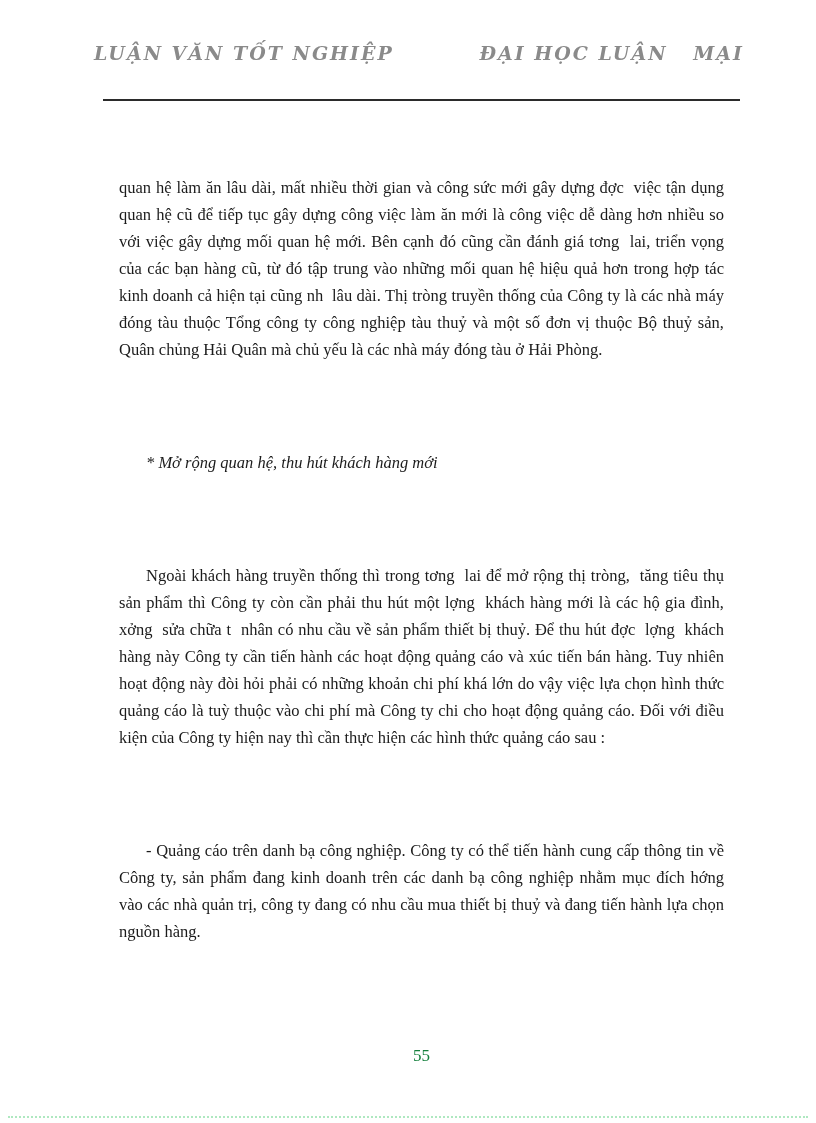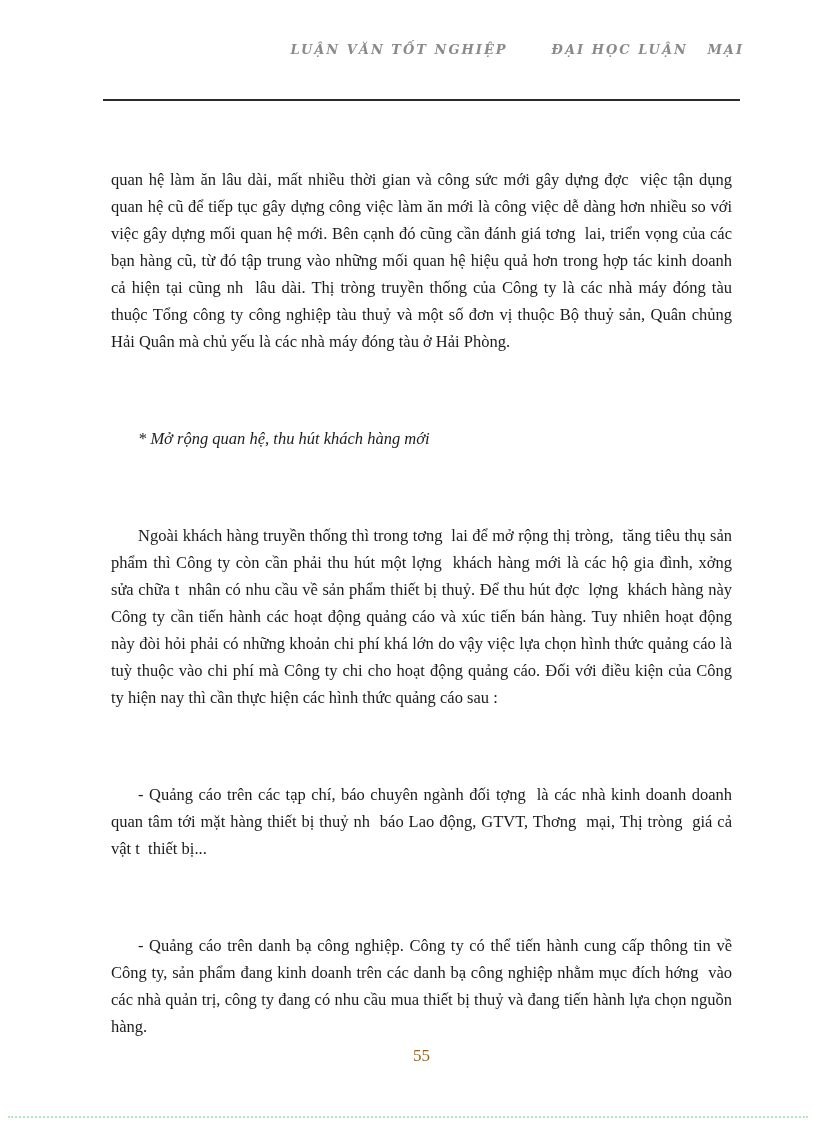--- a/index.html
+++ b/index.html
@@ -15,26 +15,26 @@
     overflow: hidden;
     font-family: "Liberation Serif", serif;
     color: #1b1b1b;
   }
   .header {
     position: absolute;
     top: 42px;
     left: 94px;
     right: 72px;
     display: flex;
-    justify-content: flex-end;
+    justify-content: space-between;
     align-items: baseline;
     font-family: "DejaVu Serif", serif;
     font-style: italic;
     font-weight: 600;
-    font-size: 13px;
+    font-size: 19px;
     letter-spacing: 2px;
     color: #8a8a8a;
     white-space: pre-wrap;
     gap: 44px;
   }
   .rule {
     position: absolute;
     top: 99px;
     left: 103px;
     width: 637px;
@@ -45,33 +45,33 @@
     position: absolute;
     top: 104px;
     left: 103px;
     width: 637px;
     font-size: 16.5px;
     line-height: 27px;
     text-align: justify;
     white-space: pre-wrap;
   }
   .content p {
-    margin: 8px;
+    margin: 16px;
     padding: 0;
   }
   .indent { text-indent: 27px; }
   .italic { font-style: italic; }
   .footer {
     position: absolute;
     top: 1046px;
     left: 103px;
     width: 637px;
     text-align: center;
     font-size: 17px;
-    color: #a16207;
+    color: #15803d;
   }
   .cutline {
     position: absolute;
     left: 8px;
     right: 8px;
     top: 1116px;
     height: 0;
     border-top: 2px dotted #aee8c0;
   }
 </style>
@@ -84,21 +84,20 @@
     <span>LUẬN VĂN TỐT NGHIỆP</span>
     <span>ĐẠI HỌC LUẬN   MẠI</span>
   </div>
 
   <div class="rule"></div>
 
   <div class="content">
     <p>quan hệ làm ăn lâu dài, mất nhiều thời gian và công sức mới gây dựng đợc  việc tận dụng quan hệ cũ để tiếp tục gây dựng công việc làm ăn mới là công việc dễ dàng hơn nhiều so với việc gây dựng mối quan hệ mới. Bên cạnh đó cũng cần đánh giá tơng  lai, triển vọng của các bạn hàng cũ, từ đó tập trung vào những mối quan hệ hiệu quả hơn trong hợp tác kinh doanh cả hiện tại cũng nh  lâu dài. Thị tròng truyền thống của Công ty là các nhà máy đóng tàu thuộc Tổng công ty công nghiệp tàu thuỷ và một số đơn vị thuộc Bộ thuỷ sản, Quân chủng Hải Quân mà chủ yếu là các nhà máy đóng tàu ở Hải Phòng.</p>
     <p class="indent italic">* Mở rộng quan hệ, thu hút khách hàng mới</p>
     <p class="indent">Ngoài khách hàng truyền thống thì trong tơng  lai để mở rộng thị tròng,  tăng tiêu thụ sản phẩm thì Công ty còn cần phải thu hút một lợng  khách hàng mới là các hộ gia đình, xởng  sửa chữa t  nhân có nhu cầu về sản phẩm thiết bị thuỷ. Để thu hút đợc  lợng  khách hàng này Công ty cần tiến hành các hoạt động quảng cáo và xúc tiến bán hàng. Tuy nhiên hoạt động này đòi hỏi phải có những khoản chi phí khá lớn do vậy việc lựa chọn hình thức quảng cáo là tuỳ thuộc vào chi phí mà Công ty chi cho hoạt động quảng cáo. Đối với điều kiện của Công ty hiện nay thì cần thực hiện các hình thức quảng cáo sau :</p>
-    <p class="indent">- Quảng cáo trên các tạp chí, báo chuyên ngành đối tợng  là các nhà kinh doanh doanh quan tâm tới mặt hàng thiết bị thuỷ nh  báo Lao động, GTVT, Thơng  mại, Thị tròng  giá cả vật t  thiết bị...</p>
     <p class="indent">- Quảng cáo trên danh bạ công nghiệp. Công ty có thể tiến hành cung cấp thông tin về Công ty, sản phẩm đang kinh doanh trên các danh bạ công nghiệp nhằm mục đích hớng  vào các nhà quản trị, công ty đang có nhu cầu mua thiết bị thuỷ và đang tiến hành lựa chọn nguồn hàng.</p>
     
     
   </div>
 
   <div class="footer">55</div>
 
   <div class="cutline"></div>
 
 </div>

